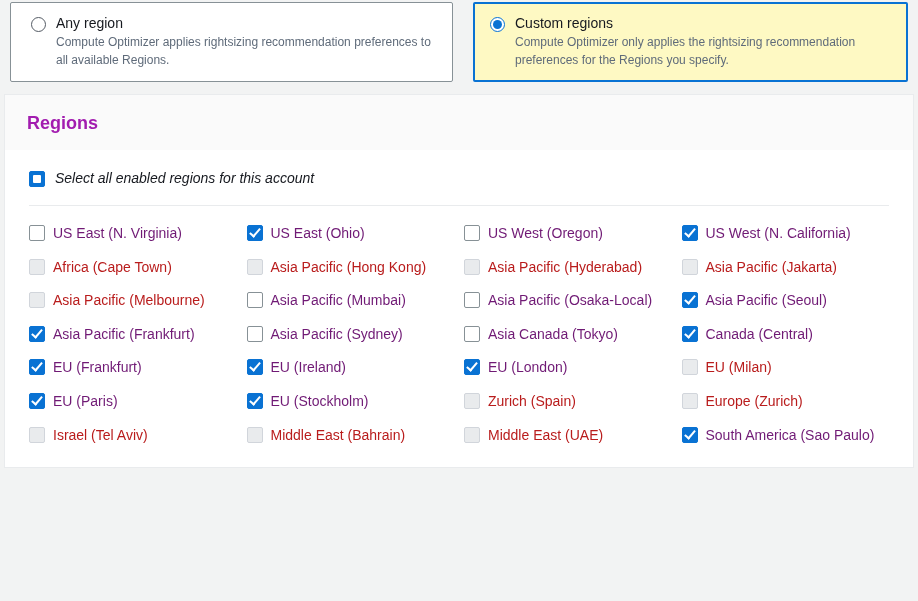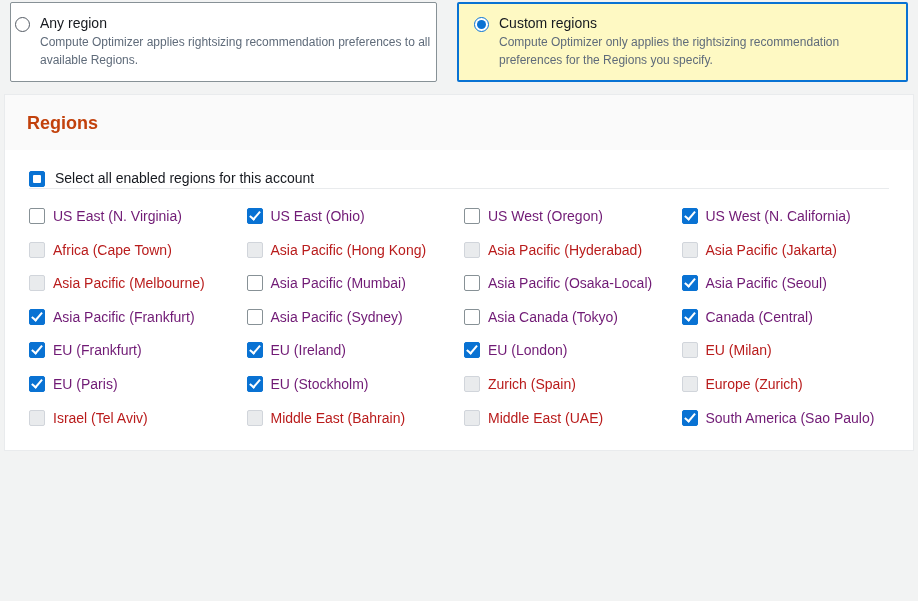--- a/index.html
+++ b/index.html
@@ -19,21 +19,21 @@
     .top-row {
       display: flex;
       gap: 20px;
       padding: 0 8px 12px 8px;
     }
     .option-card {
       flex: 1;
       background: #fff;
       border: 1px solid #879196;
       border-radius: 2px;
-      padding: 12px 4px;
+      padding: 12px 20px;
       display: flex;
       align-items: flex-start;
       gap: 10px;
       cursor: pointer;
     }
     .option-card.selected {
       background: #fef9c3;
       border: 2px solid #0972d3;
       padding: 11px 15px;
     }
@@ -81,32 +81,33 @@
       margin: 0 2px;
     }
     .regions-header {
       background: #fafafa;
       padding: 18px 22px 16px 22px;
       border-top: 1px solid #e9ebed;
     }
     .regions-title {
       font-size: 18px;
       font-weight: 700;
-      color: #c2410c;
+      color: #a21caf;
     }
     .regions-body {
       padding: 20px 24px 22px 24px;
     }
     .select-all-row {
       display: flex;
       align-items: center;
       gap: 10px;
-      padding-bottom: 1px;
+      padding-bottom: 18px;
       border-bottom: 1px solid #e9ebed;
       margin-bottom: 18px;
+      font-style: italic;
     }
     .select-all-label {
       font-size: 14px;
       color: #16191f;
       margin-top: -1px;
     }
     .checkbox {
       width: 16px;
       height: 16px;
       border: 1px solid #879196;

